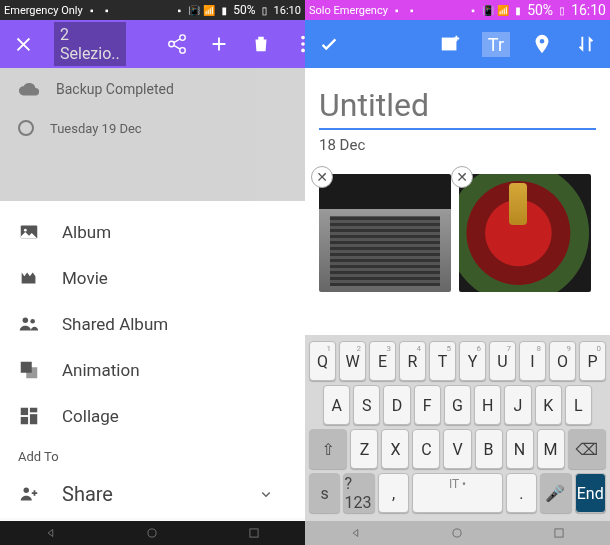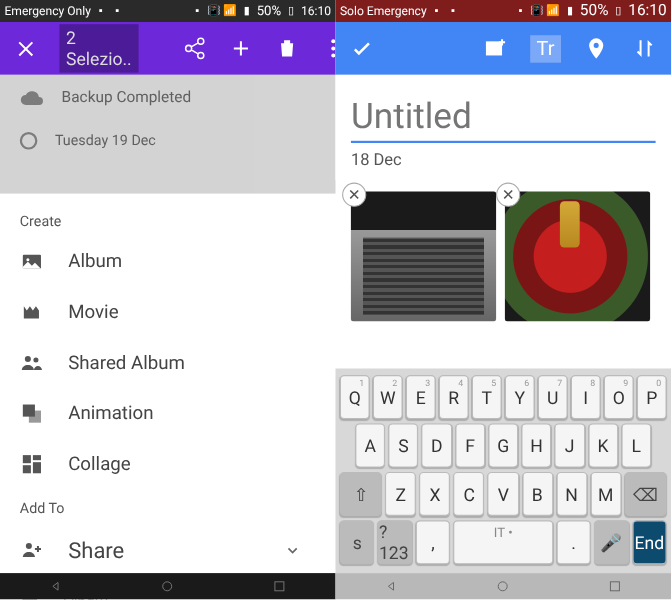--- a/index.html
+++ b/index.html
@@ -4,39 +4,39 @@
   <style>
     * { margin: 0; padding: 0; box-sizing: border-box; font-family: Roboto, Arial, sans-serif; }
     body { width: 610px; height: 545px; display: flex; background: #fff; overflow: hidden; }
     
     .panel { height: 545px; position: relative; }
     .panel-left { width: 305px; }
     .panel-right { width: 305px; }
     
     
     .status-bar { height: 20px; background: #2a2a2a; color: #fff; display: flex; align-items: center; justify-content: space-between; font-size: 11px; padding: 4px 4px; }
-    .panel-right .status-bar { background: #7f1d1d; gap: 19px; }
+    .panel-right .status-bar { background: #d946ef; gap: 19px; }
     .status-left { display: flex; gap: 3px; align-items: center; }
     .status-right { display: flex; gap: 3px; align-items: center; }
     .status-icon { width: 12px; height: 12px; display: inline-flex; align-items: center; justify-content: center; font-size: 10px; }
     .status-pct { font-size: 12px; }
     .panel-right .status-pct, .panel-right .status-time { font-size: 14px; }
     
     
     .action-bar { height: 48px; display: flex; align-items: center; padding: 0 12px; gap: 20px; }
-    .action-bar-left { background: #6d28d9; color: #fff; }
+    .action-bar-left { background: #8b5cf6; color: #fff; }
     .action-bar-right { background: #4285f4; color: #fff; justify-content: space-between; }
     .action-bar-right-icons { display: flex; gap: 20px; align-items: center; }
     .ab-icon { width: 24px; height: 24px; display: flex; align-items: center; justify-content: center; cursor: pointer; }
     .ab-icon svg { width: 22px; height: 22px; fill: #fff; }
     .sel-text { background: rgba(0,0,0,0.3); padding: 3px 6px; font-size: 16px; color: #ddd; }
     .tr-box { background: rgba(255,255,255,0.3); padding: 2px 6px; font-size: 18px; }
     
     
-    .dimmed-area { background: #ccc; opacity: 0.85; position: relative; height: 108px; }
+    .dimmed-area { background: #ccc; opacity: 0.85; position: relative; height: 133px; }
     .backup-row { display: flex; align-items: center; padding: 10px 18px; gap: 16px; font-size: 14px; color: #444; }
     .backup-row .cloud { width: 22px; height: 22px; }
     .date-row { display: flex; align-items: center; padding: 10px 18px; gap: 16px; font-size: 13px; color: #444; }
     .radio { width: 16px; height: 16px; border: 2px solid #666; border-radius: 50%; }
     
     
     .menu-sheet { background: #fff; padding: 8px 0; }
     .section-label { font-size: 13px; color: #555; padding: 10px 18px 6px; }
     .menu-item { display: flex; align-items: center; padding: 12px 18px; gap: 22px; cursor: pointer; }
     .menu-item-label { font-size: 17px; color: #444; }
@@ -138,21 +138,20 @@
         </svg>
       <span>Backup Completed</span>
     </div>
     <div class="date-row">
       <div class="radio"></div>
       <span>Tuesday 19 Dec</span>
     </div>
   </div>
 
   <div class="menu-sheet">
-    <div class="section-label">Create</div>
 
     <div class="menu-item">
       <svg class="menu-icon" viewBox="0 0 24 24">
           <rect x="3" y="5" width="18" height="14" rx="1" fill="#555"></rect>
           <circle cx="8" cy="10" r="1.5" fill="#fff"></circle>
           <path d="M3 17l5-5 4 4 3-3 6 6H3z" fill="#fff"></path>
         </svg>
       <span class="menu-item-label">Album</span>
     </div>
 

